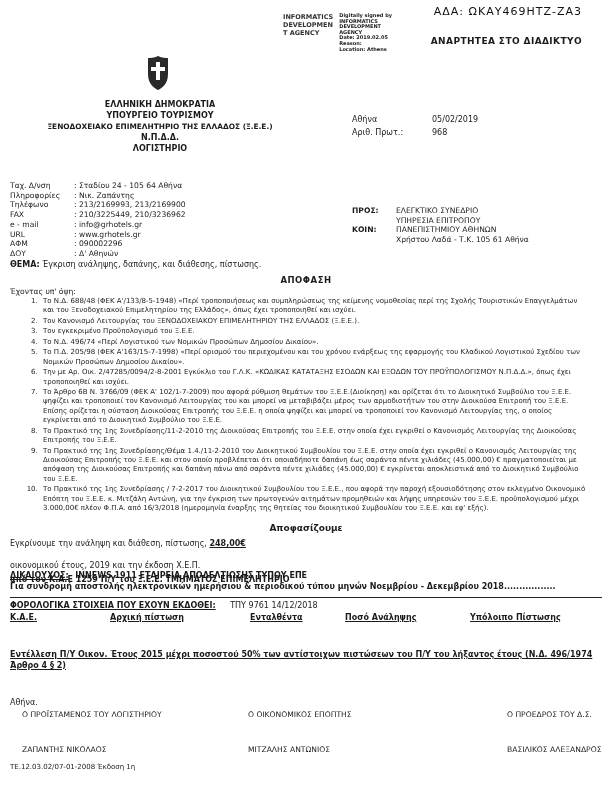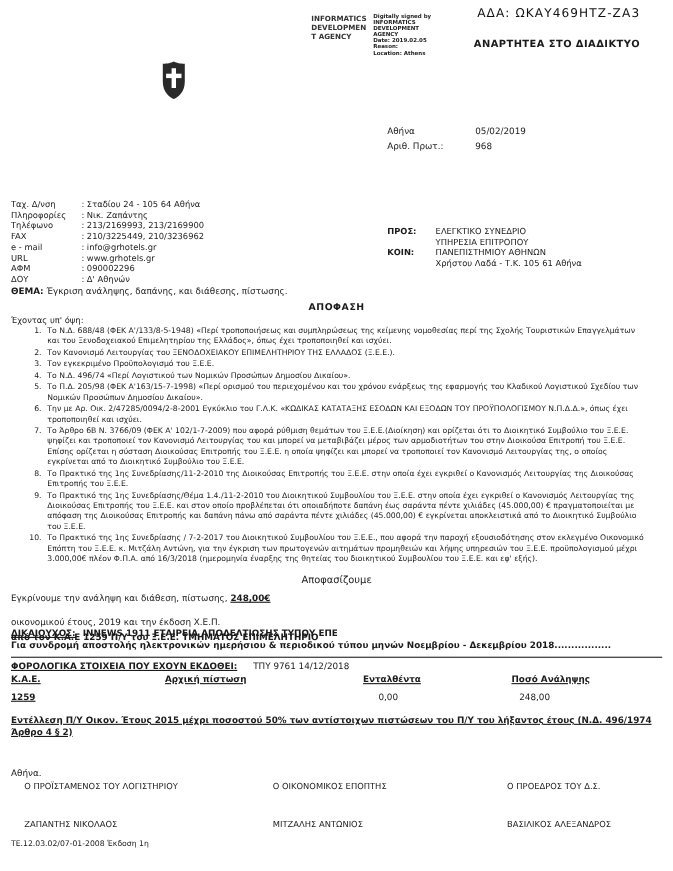--- a/index.html
+++ b/index.html
@@ -24,46 +24,46 @@
   .pros { position:absolute; top:181px; left:352px; display:flex; font-size:7.6px; line-height:9.7px;margin-top:25px; }
   .pros-label { font-weight:bold; width:44px; flex:none; }
   .koin { position:absolute; top:225px; left:352px; font-size:7.6px; font-weight:bold; }
   .subject { position:absolute; top:260px; left:10px; width:578px; font-size:8px; }
   .bold { font-weight:bold; }
   .apofasi { position:absolute; top:275px; left:0; width:612px; text-align:center; font-size:8.5px; font-weight:bold; letter-spacing:.5px; }
   .exontas { position:absolute; top:287px; left:10px; font-size:7.6px; }
   .considerations { position:absolute; top:297px; left:10px; width:580px; }
   .considerations ol { margin:0; padding-left:30px; font-size:7px; line-height:1.35; }
   .considerations li { padding-left:3px; margin-bottom:1px; }
-  .resolve-title { position:absolute; top:523px; left:0; width:612px; text-align:center; font-weight:normal; font-size:9px; }
+  .resolve-title { position:absolute; top:523px; left:0; width:612px; text-align:center; font-weight:bold; font-size:9px; }
   .d-line { position:absolute; left:10px; font-size:8px; width:592px; }
   .approve { top:539px; }
   .kae { top:575px; font-weight:bold; }
   .year { top:561px; }
   .benef { top:571px; }
   .purpose { top:582px; font-weight:bold; }
   .amount { font-weight:bold; text-decoration:underline; }
   .benef-label { font-weight:bold; text-decoration:underline; margin-right:4px; }
   .benef-value { font-weight:bold; }
   .divider { position:absolute; top:597px; left:10px; width:592px; border-top:1.5px solid #222; }
   .tax { position:absolute; top:601px; left:10px; font-size:8px; }
   .tax-label { font-weight:bold; text-decoration:underline; margin-right:12px; }
   .credit-table { position:absolute; top:613px; left:10px; width:592px; font-size:8px; }
-  .trow { display:grid; grid-template-columns:100px 140px 95px 125px 132px;gap:40px; }
+  .trow { display:grid; grid-template-columns:100px 140px 95px 125px 132px; }
   .th { font-weight:bold; text-decoration:underline; }
   .tval { margin-top:7px; }
   .kae-val { font-weight:bold; text-decoration:underline; }
   .pad-s { padding-left:14px; }
   .pad-xs { padding-left:7px; }
   .note { position:absolute; top:650px; left:10px; width:592px; font-size:8px; font-weight:bold; text-decoration:underline; line-height:10.5px; }
   .city { position:absolute; top:698px; left:10px; font-size:8px; }
   .sig-title, .sig-name { position:absolute; font-size:7.6px; }
   .sig-title { top:710px; }
   .sig-name { top:745px; }
-  .col1 { left:22px; } .col2 { left:248px; } .col3 { left:414px;padding-left:47px; }
+  .col1 { left:22px; } .col2 { left:248px; } .col3 { left:460px;padding-left:47px; }
   .doc-code { position:absolute; top:763px; left:10px; font-size:7px; }
 </style>
 </head>
 <body>
 
 <div class="page">
 
   <div class="ada">ΑΔΑ: ΩΚΑΥ469ΗΤΖ-ΖΑ3</div>
 
   <div class="sig-stamp">
@@ -83,20 +83,27 @@
   </div>
 
   <div class="web-notice">ΑΝΑΡΤΗΤΕΑ ΣΤΟ ΔΙΑΔΙΚΤΥΟ</div>
 
   <svg class="emblem" width="24" height="38" viewBox="0 0 24 38">
     <path d="M12 2 C8 4 4 4 2 4 V20 C2 30 8 34 12 36 C16 34 22 30 22 20 V4 C20 4 16 4 12 2 Z" fill="#2a2a2a"></path>
     <rect x="10" y="8" width="4" height="18" fill="#ffffff"></rect>
     <rect x="5" y="13" width="14" height="4" fill="#ffffff"></rect>
   </svg>
 
+  <div class="letterhead">
+    <div>ΕΛΛΗΝΙΚΗ ΔΗΜΟΚΡΑΤΙΑ</div>
+    <div>ΥΠΟΥΡΓΕΙΟ ΤΟΥΡΙΣΜΟΥ</div>
+    <div class="lh-small">ΞΕΝΟΔΟΧΕΙΑΚΟ ΕΠΙΜΕΛΗΤΗΡΙΟ ΤΗΣ ΕΛΛΑΔΟΣ (Ξ.Ε.Ε.)</div>
+    <div>Ν.Π.Δ.Δ.</div>
+    <div>ΛΟΓΙΣΤΗΡΙΟ</div>
+  </div>
 
   <div class="dateblock">
     <span>Αθήνα</span>
     <span>05/02/2019</span>
     <span>Αριθ. Πρωτ.:</span>
     <span>968</span>
   </div>
 
   <div class="contact">
     <div class="contact-row">
@@ -190,27 +197,20 @@
   </div>
 
   <div class="credit-table">
     <div class="trow">
       <span class="th">Κ.Α.Ε.</span>
       <span class="th">Αρχική πίστωση</span>
       <span class="th">Ενταλθέντα</span>
       <span class="th">Ποσό Ανάληψης</span>
       <span class="th">Υπόλοιπο Πίστωσης</span>
     </div>
-    <div class="trow tval">
-      <span class="kae-val">1259</span>
-      <span></span>
-      <span class="pad-s">0,00</span>
-      <span class="pad-xs">248,00</span>
-      <span></span>
-    </div>
   </div>
 
   <div class="note">Εντέλλεση Π/Υ Οικον. Έτους 2015 μέχρι ποσοστού 50% των αντίστοιχων πιστώσεων του Π/Υ του λήξαντος έτους (Ν.Δ. 496/1974 Άρθρο 4 § 2)</div>
 
   <div class="city">Αθήνα.</div>
 
   <span class="sig-title col1">Ο ΠΡΟΪΣΤΑΜΕΝΟΣ ΤΟΥ ΛΟΓΙΣΤΗΡΙΟΥ</span>
   <span class="sig-title col2">Ο ΟΙΚΟΝΟΜΙΚΟΣ ΕΠΟΠΤΗΣ</span>
   <span class="sig-title col3">Ο ΠΡΟΕΔΡΟΣ ΤΟΥ Δ.Σ.</span>
 

